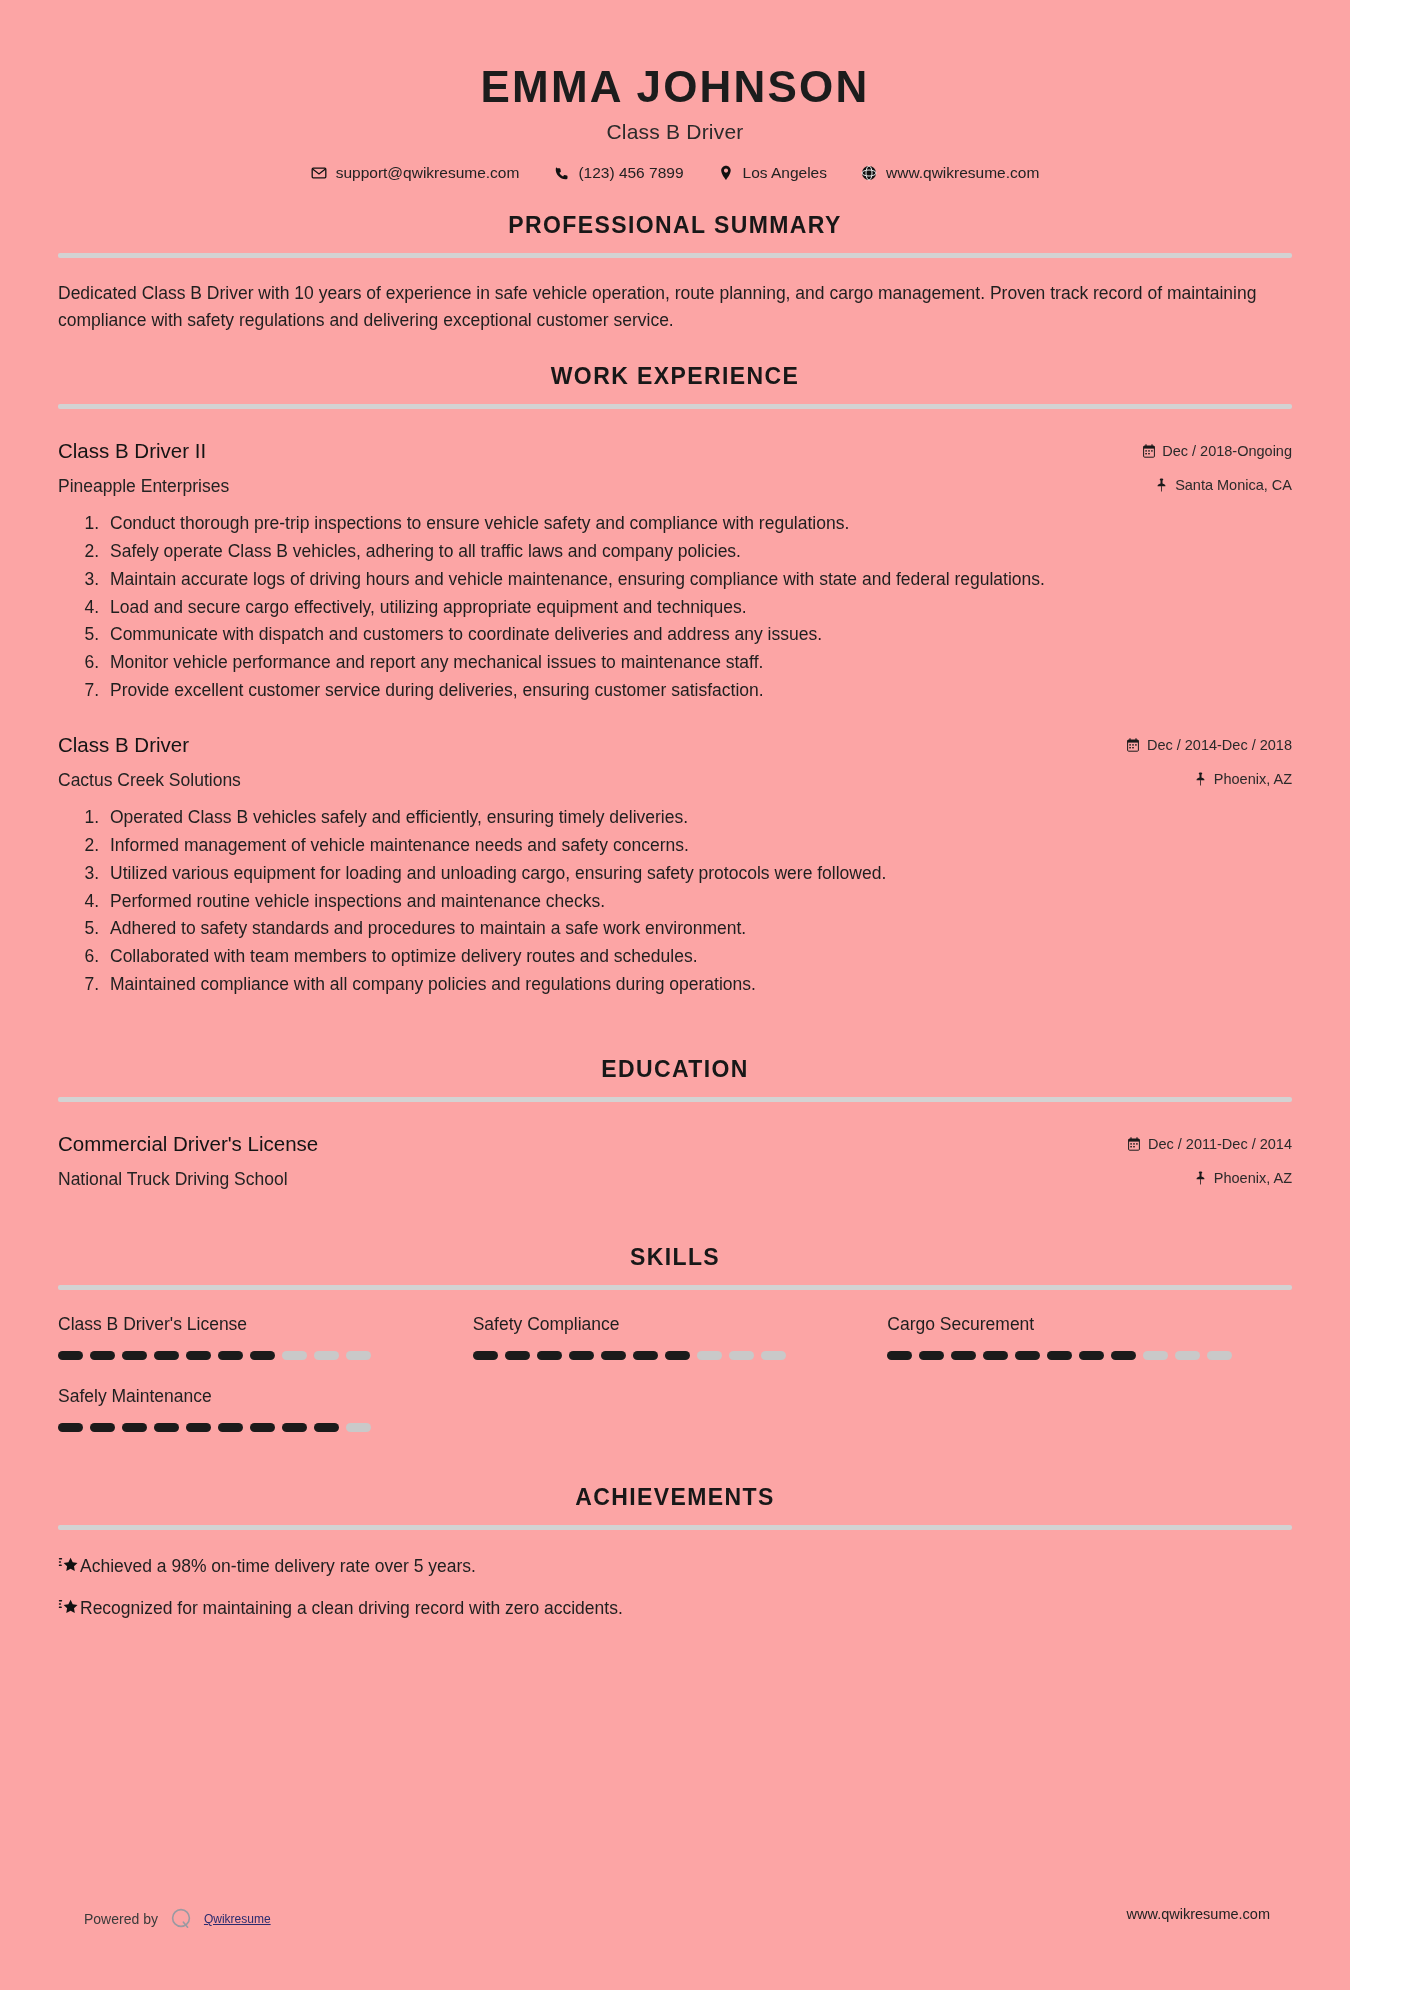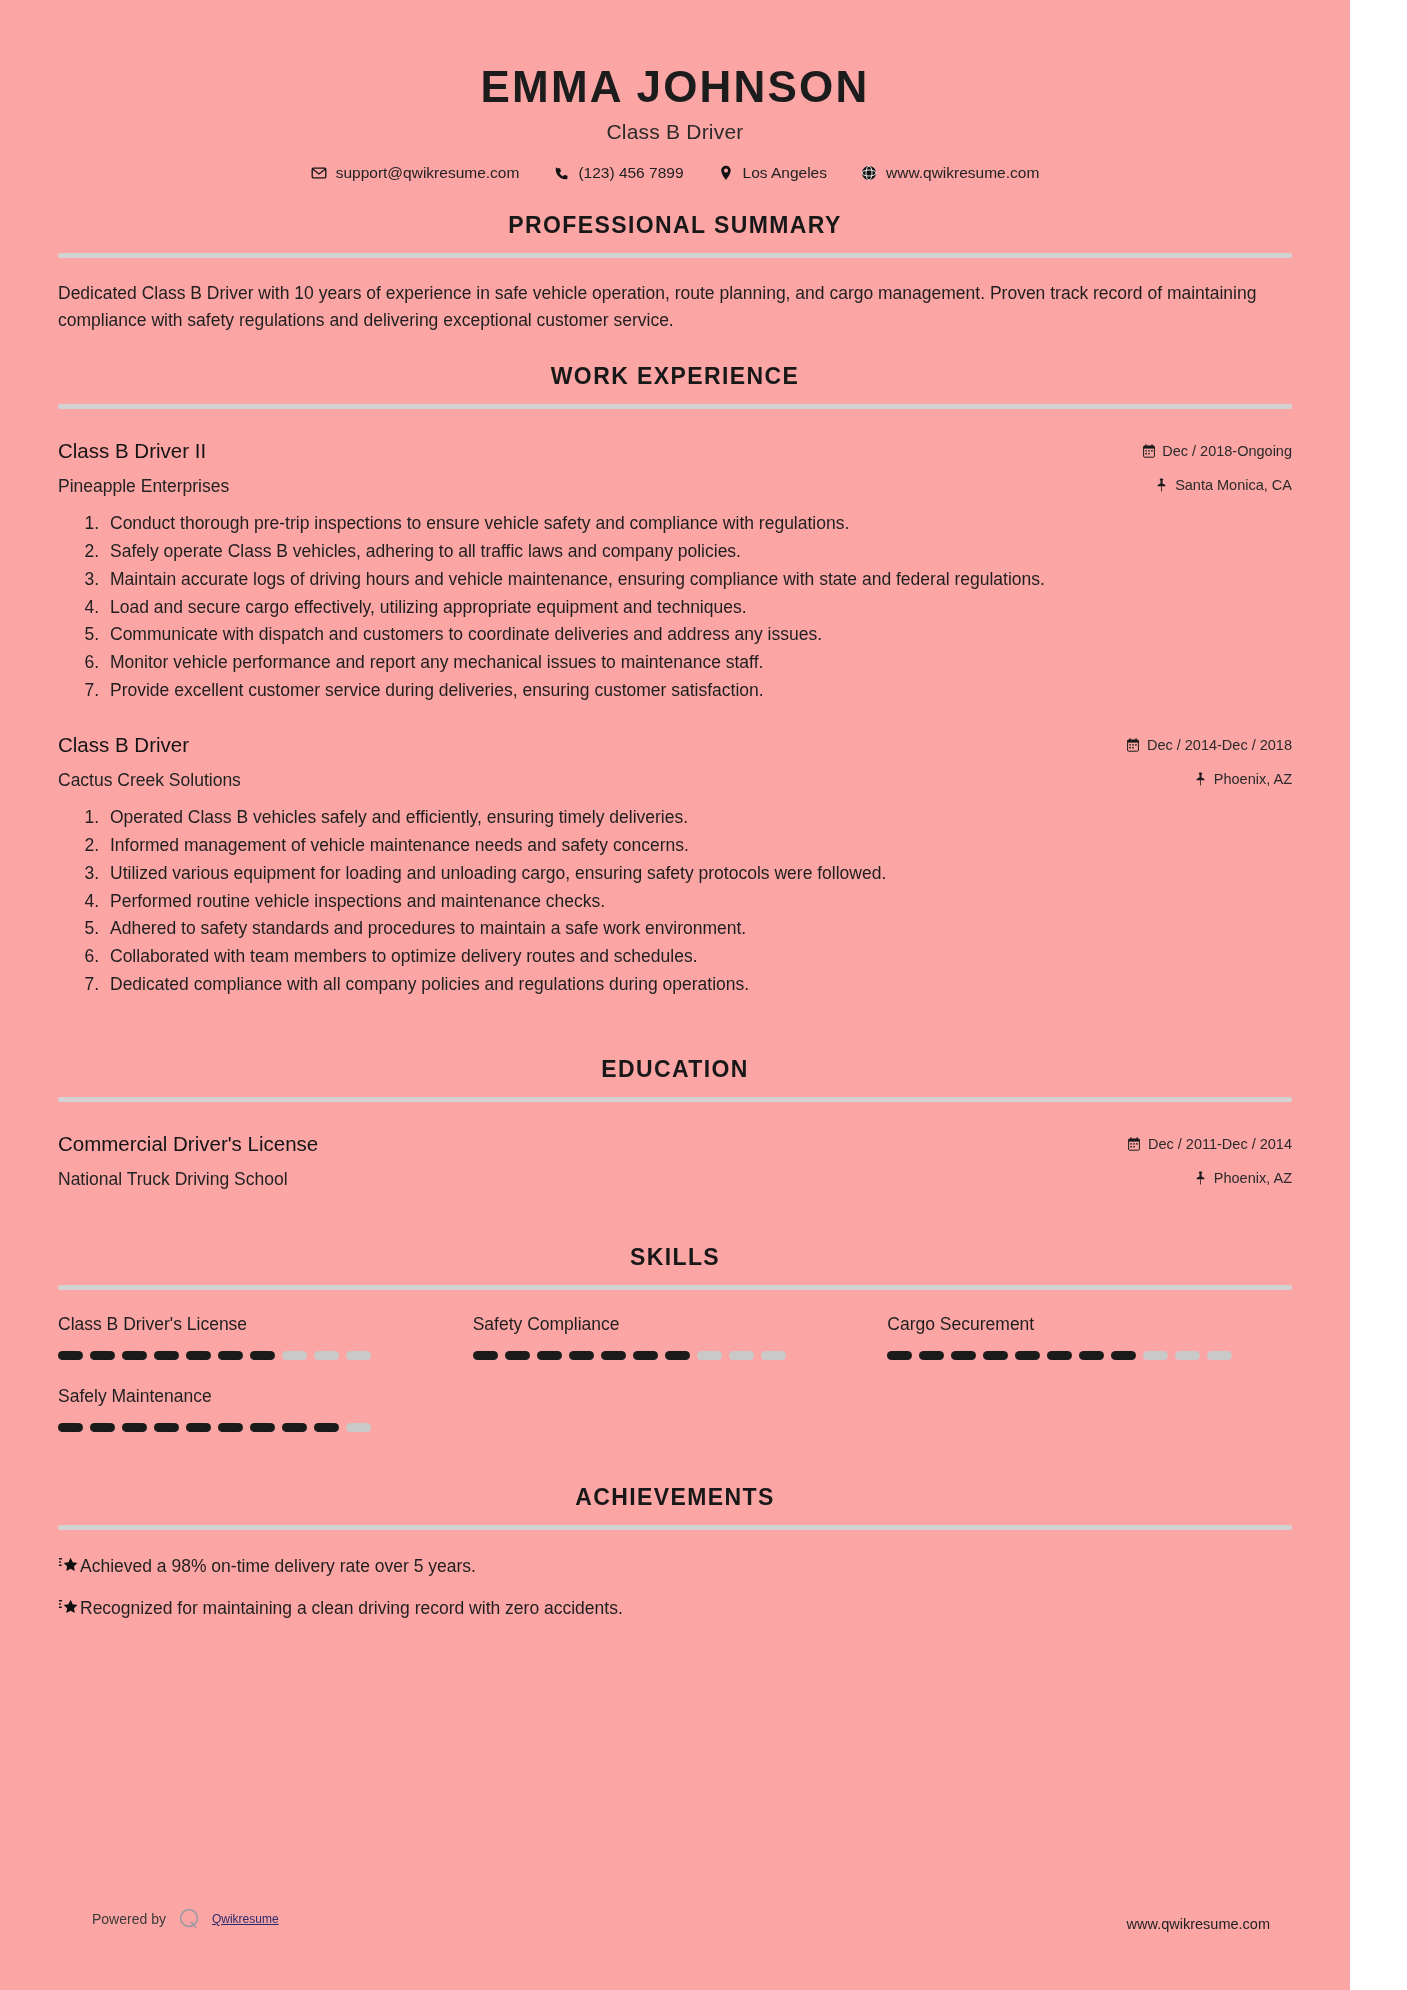--- a/index.html
+++ b/index.html
@@ -208,27 +208,27 @@
   .ach-ic svg { display: block; }
   .ach-text {
     font-size: 17.5px;
     line-height: 1.4;
     color: #1f1f1f;
   }
 
   
   .footer {
     position: absolute;
-    left: 12px; right: 0;
+    left: 4px; right: 0;
     bottom: 58px;
     z-index: 2;
     padding: 0 80px;
     display: flex;
     justify-content: space-between;
-    align-items: flex-end;
+    align-items: flex-start;
   }
   .footer-left {
     display: inline-flex;
     align-items: center;
     gap: 10px;
   }
   .powered-by {
     font-size: 14px;
     color: #3a3a3a;
   }
@@ -1494,21 +1494,21 @@
             <span>Phoenix, AZ</span>
           </div>
         </div>
         <ol class="bullets">
           <li>Operated Class B vehicles safely and efficiently, ensuring timely deliveries.</li>
           <li>Informed management of vehicle maintenance needs and safety concerns.</li>
           <li>Utilized various equipment for loading and unloading cargo, ensuring safety protocols were followed.</li>
           <li>Performed routine vehicle inspections and maintenance checks.</li>
           <li>Adhered to safety standards and procedures to maintain a safe work environment.</li>
           <li>Collaborated with team members to optimize delivery routes and schedules.</li>
-          <li>Dedicated compliance with all company policies and regulations during operations.</li>
+          <li>Maintained compliance with all company policies and regulations during operations.</li>
         </ol>
       </div>
     </div>
 
     <div class="section" style="margin-top:58px;">
       <div class="section-title">EDUCATION</div>
       <div class="section-rule"></div>
 
       <div class="entry">
         <div class="entry-top">

